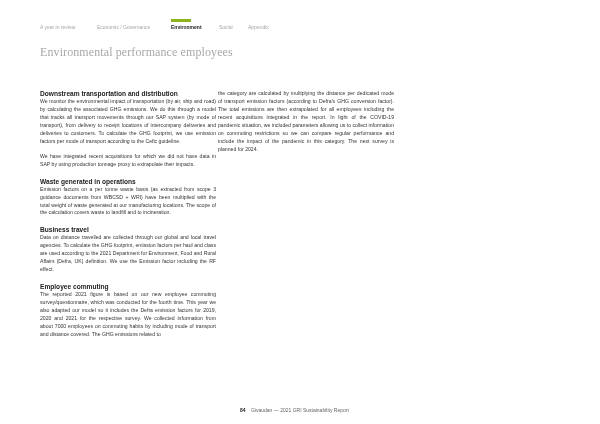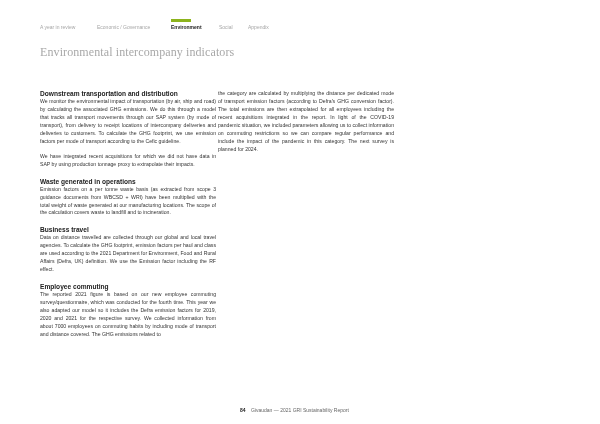--- a/index.html
+++ b/index.html
@@ -30,21 +30,21 @@
 
 <div class="nav">
   <span class="nav-item" style="left:0px">A year in review</span>
   <span class="nav-item" style="left:57px">Economic / Governance</span>
   <span class="nav-marker" style="left:131px;width:20px"></span>
   <span class="nav-item active" style="left:131px">Environment</span>
   <span class="nav-item" style="left:179px">Social</span>
   <span class="nav-item" style="left:208px">Appendix</span>
 </div>
 
-<div class="page-title">Environmental intercompany indicators</div>
+<div class="page-title">Environmental performance employees</div>
 
 <div class="col left">
   <h3>Downstream transportation and distribution</h3>
   <p>We monitor the environmental impact of transportation (by air, ship and road) by calculating the associated GHG emissions. We do this through a model that tracks all transport movements through our SAP system (by mode of transport), from delivery to receipt locations of intercompany deliveries and deliveries to customers. To calculate the GHG footprint, we use emission factors per mode of transport according to the Cefic guideline.</p>
   <div class="gap"></div>
   <p>We have integrated recent acquisitions for which we did not have data in SAP by using production tonnage proxy to extrapolate their impacts.</p>
   <div class="section-gap"></div>
   <h3>Waste generated in operations</h3>
   <p>Emission factors on a per tonne waste basis (as extracted from scope 3 guidance documents from WBCSD + WRI) have been multiplied with the total weight of waste generated at our manufacturing locations. The scope of the calculation covers waste to landfill and to incineration.</p>
   <div class="section-gap"></div>

